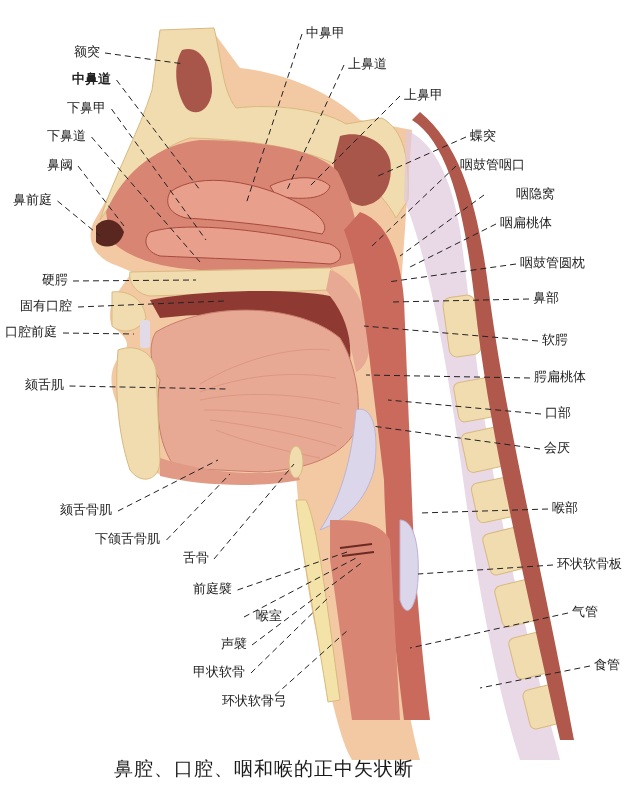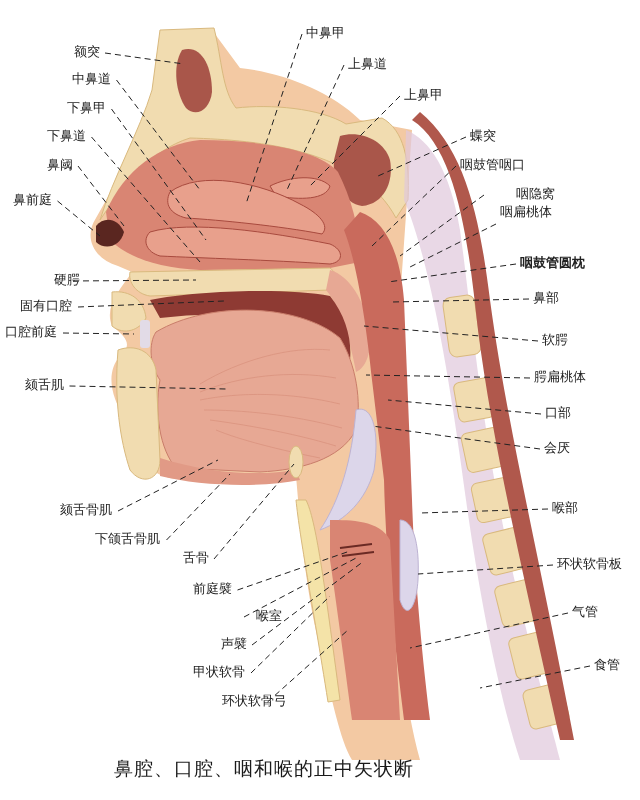--- a/index.html
+++ b/index.html
@@ -118,43 +118,43 @@
         <line x1="237.5" y1="590" x2="350" y2="551"></line>
         <line x1="244" y1="617" x2="358" y2="557"></line>
         <line x1="252" y1="645" x2="364" y2="561"></line>
         <line x1="251" y1="673" x2="330" y2="596"></line>
         <line x1="267.5" y1="702" x2="348" y2="630"></line>
       </g>
   </svg>
 
   <div id="labels">
       <div class="lbl left" style="left: 74px; top: 44px;">额突</div>
-      <div class="lbl left" style="left: 72px; top: 71px;">中鼻道</div>
+      <div class="lbl left" style="left: 72px; top: 71px; font-weight: bold;">中鼻道</div>
       <div class="lbl left" style="left: 67px; top: 100px;">下鼻甲</div>
       <div class="lbl left" style="left: 47px; top: 128px;">下鼻道</div>
       <div class="lbl left" style="left: 47px; top: 157px;">鼻阈</div>
       <div class="lbl left" style="left: 13px; top: 192px;">鼻前庭</div>
       <div class="lbl right" style="left: 348px; top: 56px;">上鼻道</div>
       <div class="lbl right" style="left: 306px; top: 25px;">中鼻甲</div>
       <div class="lbl right" style="left: 404px; top: 87px;">上鼻甲</div>
       <div class="lbl right" style="left: 470px; top: 128px;">蝶突</div>
       <div class="lbl right" style="left: 460px; top: 157px;">咽鼓管咽口</div>
       <div class="lbl right" style="left: 488px; top: 186px; padding-left: 28px;">咽隐窝</div>
-      <div class="lbl right" style="left: 500px; top: 204px;">咽扁桃体</div>
-      <div class="lbl right" style="left: 520px; top: 255px; font-weight: bold;">咽鼓管圆枕</div>
+      <div class="lbl right" style="left: 500px; top: 215px;">咽扁桃体</div>
+      <div class="lbl right" style="left: 520px; top: 255px;">咽鼓管圆枕</div>
       <div class="lbl right" style="left: 533px; top: 290px;">鼻部</div>
       <div class="lbl right" style="left: 542px; top: 332px;">软腭</div>
       <div class="lbl right" style="left: 534px; top: 369px;">腭扁桃体</div>
       <div class="lbl right" style="left: 545px; top: 405px;">口部</div>
       <div class="lbl right" style="left: 544px; top: 440px;">会厌</div>
       <div class="lbl right" style="left: 552px; top: 500px;">喉部</div>
       <div class="lbl right" style="left: 557px; top: 556px;">环状软骨板</div>
       <div class="lbl right" style="left: 572px; top: 604px;">气管</div>
       <div class="lbl right" style="left: 594px; top: 657px;">食管</div>
-      <div class="lbl left" style="left: 54px; top: 272px;">硬腭</div>
+      <div class="lbl left" style="left: 42px; top: 272px;">硬腭</div>
       <div class="lbl left" style="left: 20px; top: 298px; text-align: center;">固有口腔</div>
       <div class="lbl left" style="left: 5px; top: 324px;">口腔前庭</div>
       <div class="lbl left" style="left: 25px; top: 377px;">颏舌肌</div>
       <div class="lbl left" style="left: 60px; top: 502px;">颏舌骨肌</div>
       <div class="lbl left" style="left: 95px; top: 531px;">下颌舌骨肌</div>
       <div class="lbl left" style="left: 183px; top: 550px;">舌骨</div>
       <div class="lbl left" style="left: 193px; top: 581px;">前庭襞</div>
       <div class="lbl left" style="left: 213px; top: 608px; padding-left: 43px;">喉室</div>
       <div class="lbl left" style="left: 221px; top: 636px;">声襞</div>
       <div class="lbl left" style="left: 193px; top: 664px;">甲状软骨</div>

